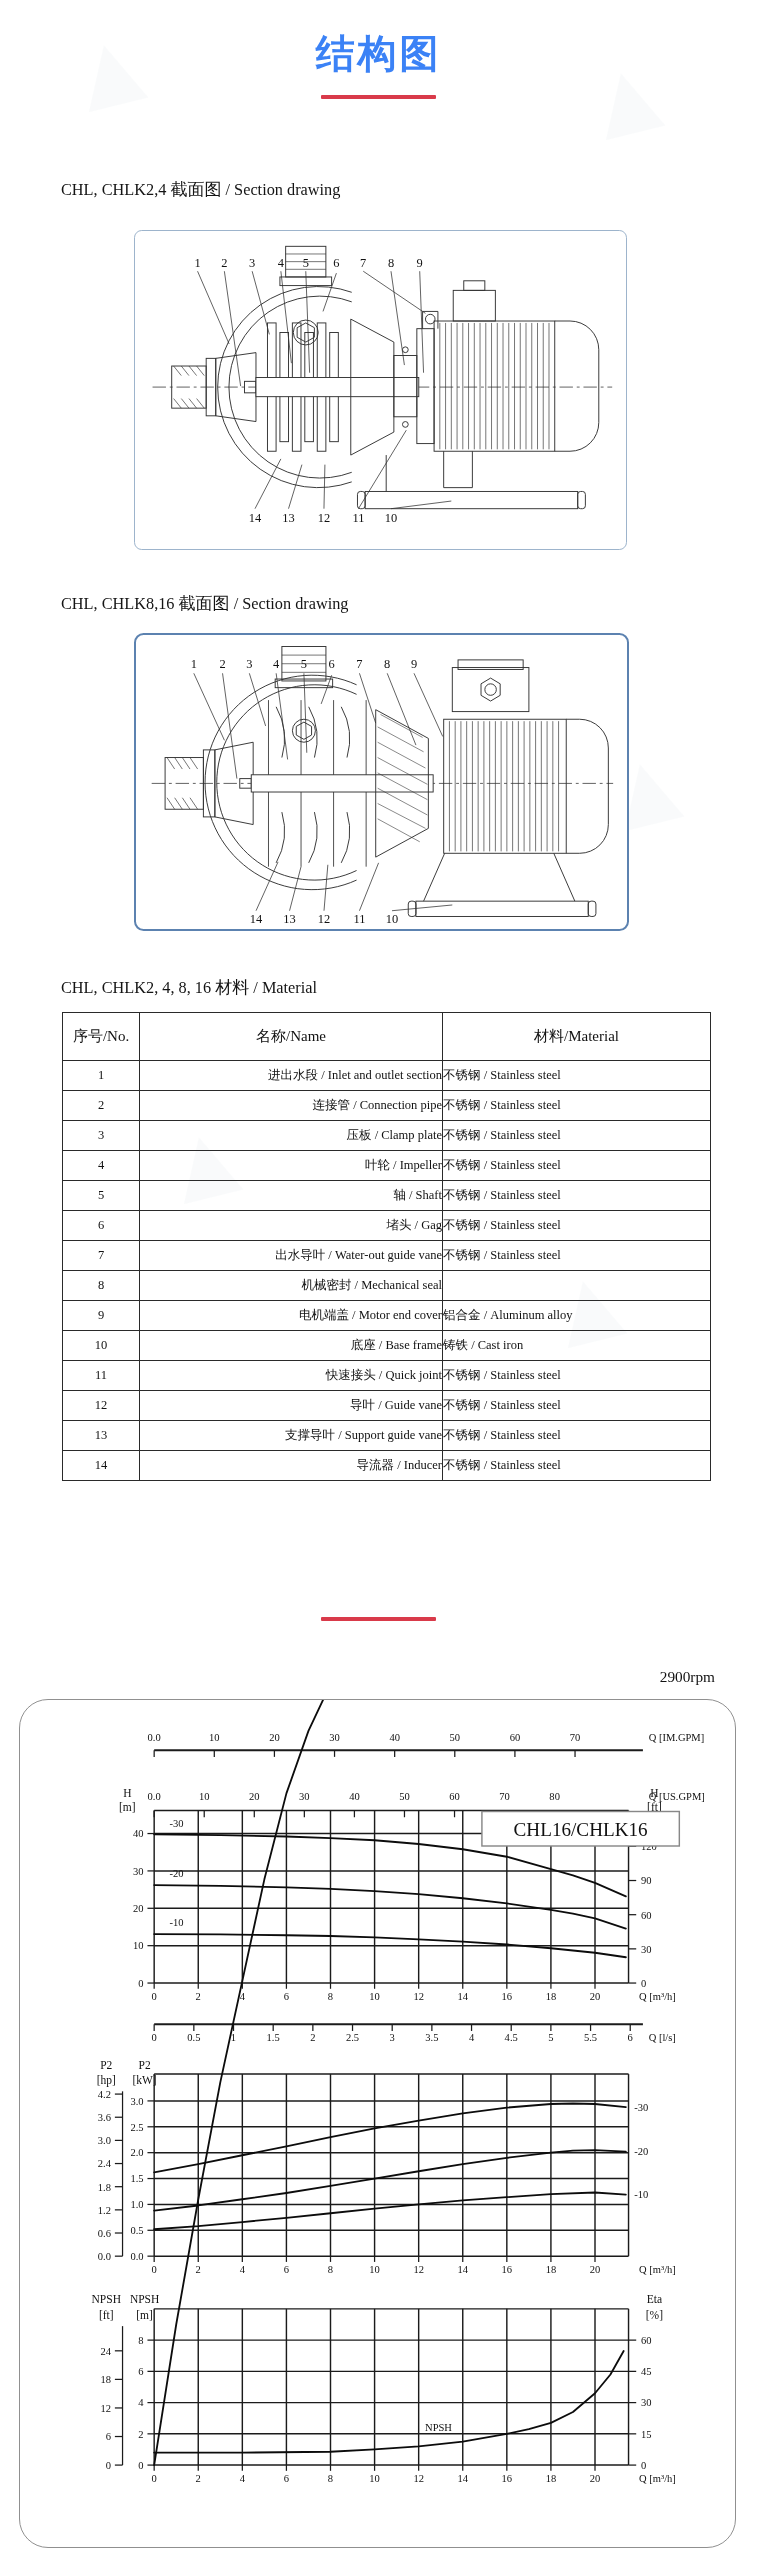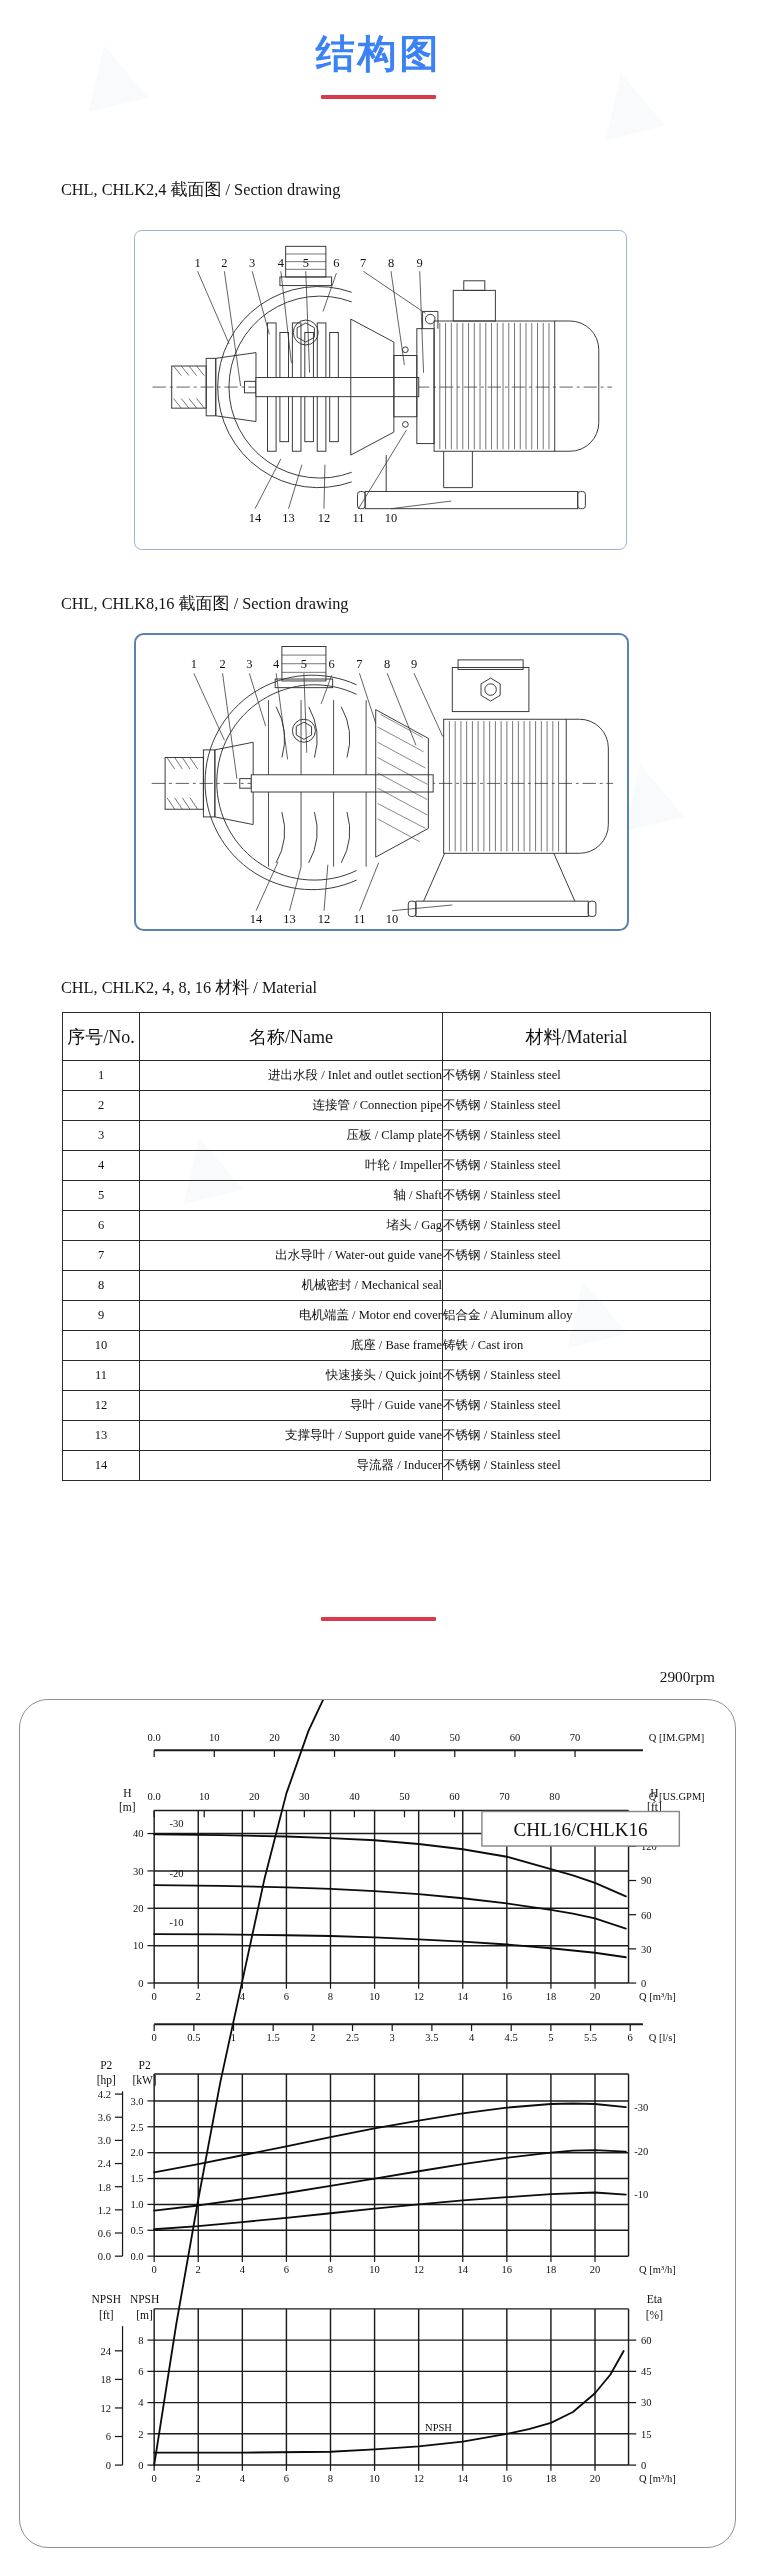--- a/index.html
+++ b/index.html
@@ -13,21 +13,21 @@
         letter-spacing:2.9px; color:#3b82f6; }
   .red-bar { position:absolute; left:50%; margin-left:-58px; width:115px; height:3.8px;
         background:#d93a4a; border-radius:1px; }
   .sec-head { position:absolute; left:61px; font-size:16.3px; color:#141414; }
   .sec-head b { font-size:17px; font-weight:400; }
   .draw-box { position:absolute; left:134px; background:#fff; border:1.9px solid #9db4cc; border-radius:7.7px; }
   .draw-box-2 { border:2.9px solid #5c82b0; border-radius:9.6px; }
   .mat-table { position:absolute; left:62px; border-collapse:collapse; border:1.9px solid #1a1a1a;
         font-size:12.5px; }
   .mat-table th, .mat-table td { border:1px solid #2a2a2a; }
-  .mat-table th { height:48px; font-size:18px; font-weight:400; text-align:center;margin-top:44px; }
+  .mat-table th { height:48px; font-size:15px; font-weight:400; text-align:center;margin-top:44px; }
   .mat-table td { height:30px; }
   td.c-no { text-align:center; }
   td.c-name { text-align:right; padding-left:29px; }
   td.c-mat { text-align:left; }
   .rpm { position:absolute; right:42px; font-size:15.3px; color:#111; }
   .chart-box { position:absolute; left:19px; width:717px; height:849px; background:#fff;
         border:1.9px solid #909090; border-radius:29px; }
   .gl { stroke:#1b1b1b; stroke-width:1.5; }
   .ax { stroke:#1b1b1b; stroke-width:2; }
   .tick { stroke:#1b1b1b; stroke-width:1.3; fill:none; }

